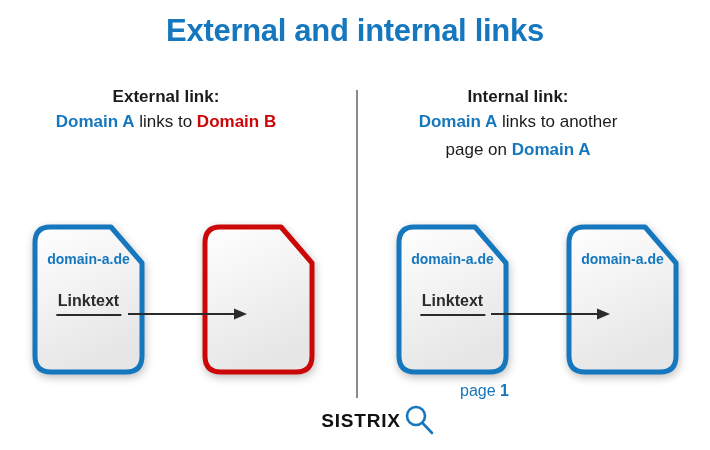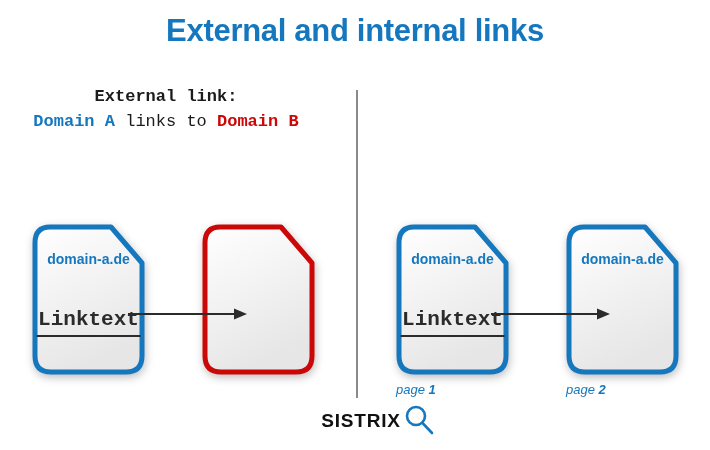--- a/index.html
+++ b/index.html
@@ -15,47 +15,46 @@
     font-size:31px;font-weight:bold;color:var(--blue,#1577be);
     letter-spacing:-0.3px;
   }
 
   .divider{
     position:absolute;left:356px;top:90px;width:2px;height:308px;
     background:var(--divider,#8a8a8a);
   }
 
   .col{position:absolute;top:86px;text-align:center;}
-  .col-left{left:0;width:332px;font-family:Liberation Mono, monospace;}
+  .col-left{left:0;width:332px;}
   .col-right{left:357px;width:322px;}
   .col-heading{font-size:17px;font-weight:bold;line-height:22px;color:var(--ink,#1b1b1b);}
   .txt-line{font-size:17px;line-height:28px;color:var(--ink,#1b1b1b);}
   .txt-line + .txt-line{margin-top:0;}
   .blue-b{color:var(--blue,#1577be);font-weight:bold;}
   .red-b{color:var(--red,#cc0707);font-weight:bold;}
 
   .doc{position:absolute;top:224px;width:113px;height:151px;}
   .doc svg.shape{position:absolute;left:0;top:0;filter:drop-shadow(1px 3px 4px rgba(110,110,110,0.45));}
   .doc-path{fill:url(#docGrad);stroke:var(--blue,#1577be);stroke-width:5;stroke-linejoin:round;}
   .doc-path.red{stroke:var(--red,#cc0707);}
   .doc-label{
     position:absolute;top:27px;left:0;right:0;text-align:center;
     font-size:14px;font-weight:bold;color:var(--blue,#1577be);
   }
   .doc-label.red{color:var(--red,#cc0707);}
   .linktext{
-    position:absolute;top:84px;left:50%;transform:translateX(-50%);
-    font-size:21px;font-weight:bold;color:var(--arrow,#2b2b2b);
+    position:absolute;top:68px;left:50%;transform:translateX(-50%);
+    font-size:16px;font-weight:bold;color:var(--arrow,#2b2b2b);
     border-bottom:2px solid var(--arrow,#2b2b2b);padding:0 2px 4px 2px;
     white-space:nowrap;
-    font-family:Liberation Mono, monospace;
   }
   .page-label{
-    position:absolute;top:158px;left:0;right:0;text-align:left;
-    font-size:13px;color:var(--blue,#1577be);font-style:italic;
+    position:absolute;top:158px;left:0;right:0;text-align:right;
+    font-size:16px;color:var(--blue,#1577be);
   }
   .page-num{font-weight:bold;}
 
   svg.arrow{position:absolute;top:304px;width:130px;height:20px;}
   .arrow-line{stroke:var(--arrow,#2b2b2b);stroke-width:2.2;}
   .arrow-head{fill:var(--arrow,#2b2b2b);}
 
   .footer{
     position:absolute;top:404px;left:0;right:0;
     display:flex;justify-content:center;align-items:center;gap:3px;
@@ -87,20 +86,25 @@
 
   <div class="title">External and internal links</div>
 
   <div class="divider"></div>
 
   <div class="col col-left">
     <div class="col-heading">External link:</div>
     <div class="txt-line"><span class="blue-b">Domain A</span><span> links to </span><span class="red-b">Domain B</span></div>
   </div>
 
+  <div class="col col-right">
+    <div class="col-heading">Internal link:</div>
+    <div class="txt-line"><span class="blue-b">Domain A</span><span> links to another</span></div>
+    <div class="txt-line"><span>page on </span><span class="blue-b">Domain A</span></div>
+  </div>
 
   <div class="doc" style="left:32px">
     <svg class="shape" width="113" height="151" viewBox="0 0 113 151">
       <path class="doc-path" d="M 18 3 H 79 L 110 39 V 132 Q 110 148 94 148 H 19 Q 3 148 3 132 V 19 Q 3 3 18 3 Z"></path>
     </svg>
     <div class="doc-label">domain-a.de</div>
     <div class="linktext">Linktext</div>
   </div>
 
   <div class="doc" style="left:202px">
@@ -116,21 +120,20 @@
     <div class="doc-label">domain-a.de</div>
     <div class="linktext">Linktext</div>
     <div class="page-label"><span>page </span><span class="page-num">1</span></div>
   </div>
 
   <div class="doc" style="left:566px">
     <svg class="shape" width="113" height="151" viewBox="0 0 113 151">
       <path class="doc-path" d="M 18 3 H 79 L 110 39 V 132 Q 110 148 94 148 H 19 Q 3 148 3 132 V 19 Q 3 3 18 3 Z"></path>
     </svg>
     <div class="doc-label">domain-a.de</div>
-    <div class="page-label"><span>page </span><span class="page-num">2</span></div>
   </div>
 
   <svg class="arrow" style="left:128px" viewBox="0 0 130 20">
     <line class="arrow-line" x1="0" y1="10" x2="107" y2="10"></line>
     <polygon class="arrow-head" points="106,4.5 119,10 106,15.5"></polygon>
   </svg>
   <svg class="arrow" style="left:491px" viewBox="0 0 130 20">
     <line class="arrow-line" x1="0" y1="10" x2="107" y2="10"></line>
     <polygon class="arrow-head" points="106,4.5 119,10 106,15.5"></polygon>
   </svg>

